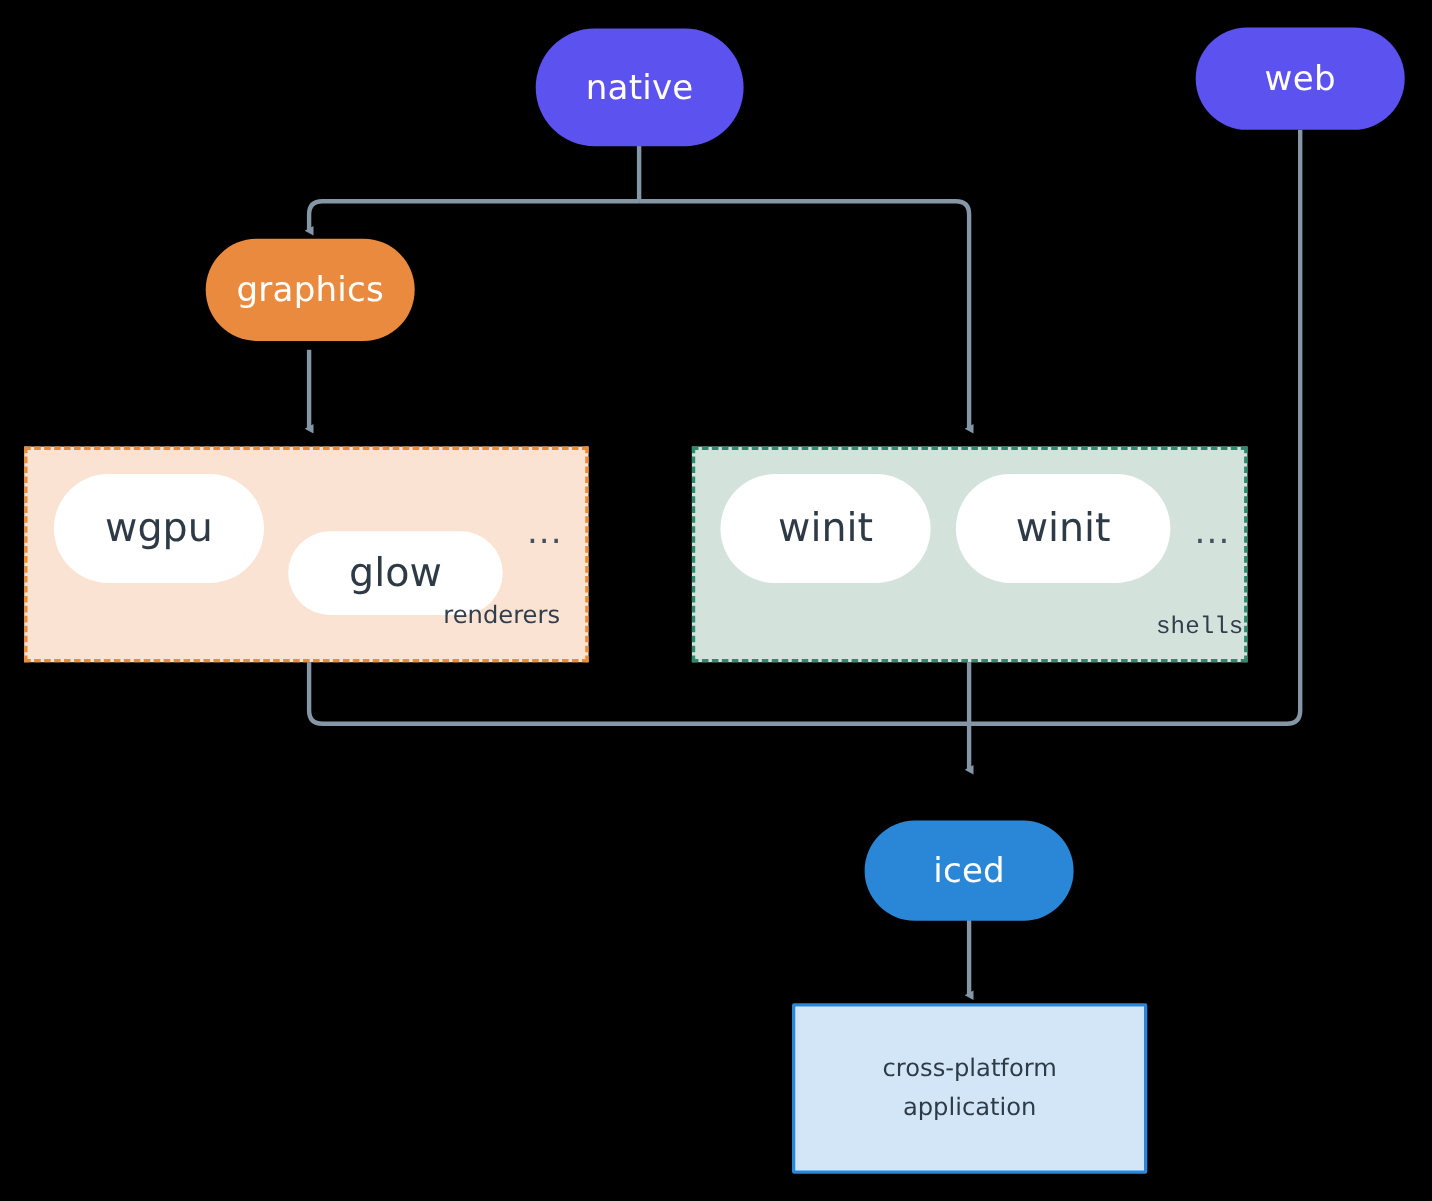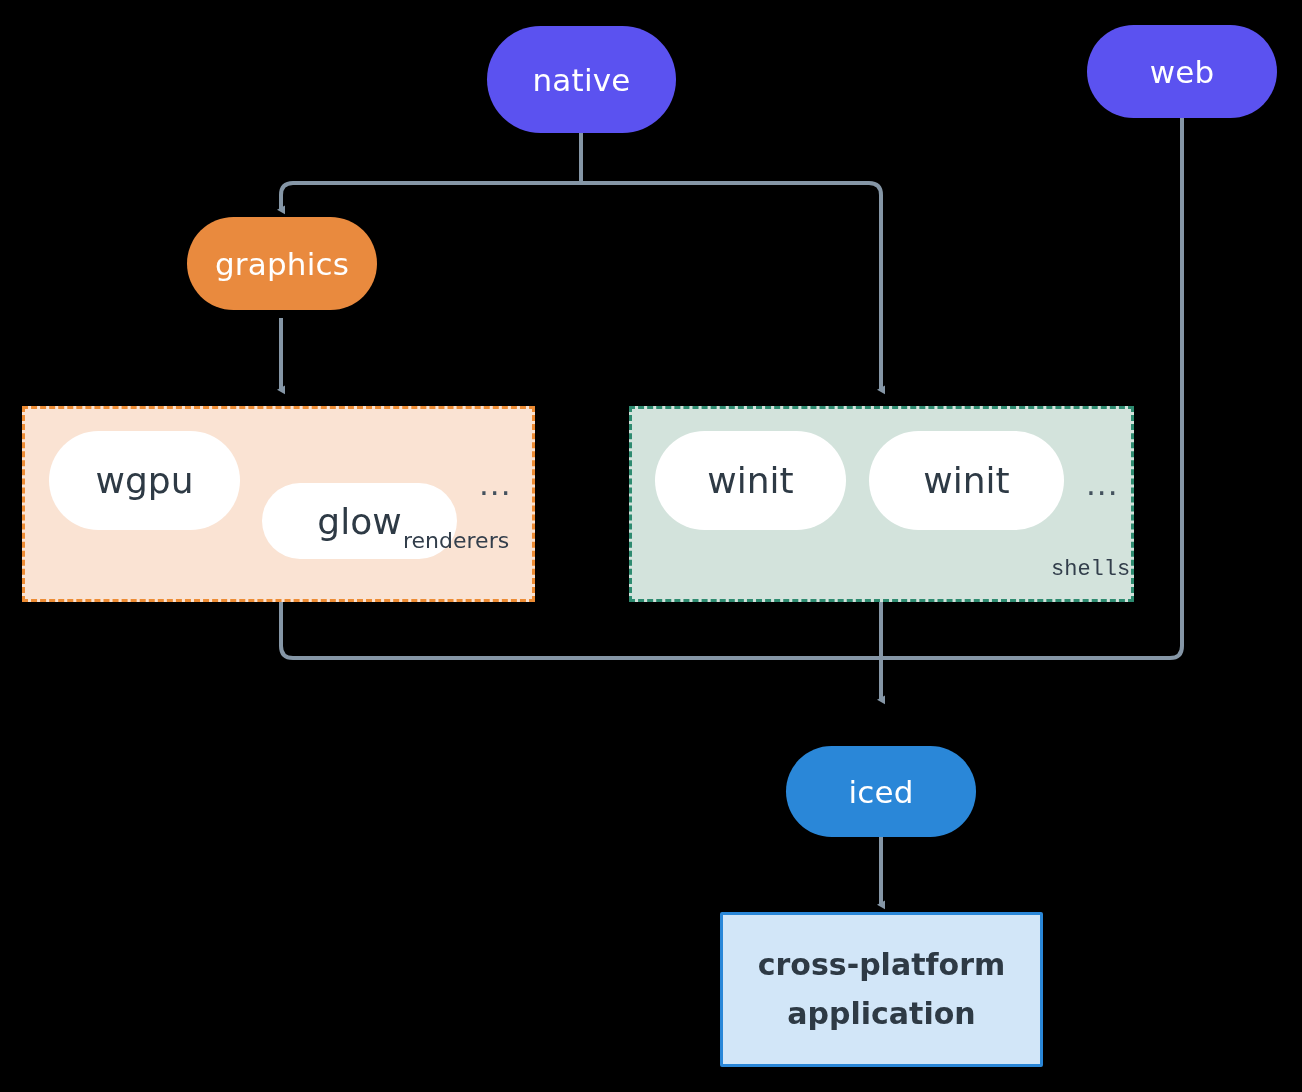--- a/index.html
+++ b/index.html
@@ -87,25 +87,24 @@
   .app-box {
     position: absolute;
     background: #D2E6F8;
     border: 3px solid #2A87D8;
     border-radius: 2px;
     display: flex;
     flex-direction: column;
     align-items: center;
     justify-content: center;
     color: #2E3A45;
-    font-size: 30px;
+    font-size: 22px;
     line-height: 1.62;
     z-index: 3;
     box-sizing: border-box;
-    font-weight: bold;
   }
   .app-line { display: block; }
 </style>
 </head>
 <body>
 
 <div id="stage">
 
   <svg id="edges" viewBox="0 0 1302 1092" width="1302" height="1092">
     <defs>
@@ -150,21 +149,21 @@
   <div class="leaf-pill" style="left:49px; top:431px; width:191px; height:99px;">
     <span>wgpu</span>
   </div>
 
   <div class="leaf-pill" style="left:262px; top:452px; width:195px; height:76px;margin-top:31px;">
     <span>glow</span>
   </div>
 
   <div class="ellipsis" style="left:479px; top:466px;">...</div>
 
-  <div class="group-label" style="left:403px; top:528px;">renderers</div>
+  <div class="group-label" style="left:403px; top:547px;">renderers</div>
 
   <div class="group-box group-shells" style="left:629px; top:406px; width:505px; height:196px;"></div>
 
   <div class="leaf-pill" style="left:655px; top:431px; width:191px; height:99px;">
     <span>winit</span>
   </div>
 
   <div class="leaf-pill" style="left:869px; top:431px; width:195px; height:99px;">
     <span>winit</span>
   </div>

